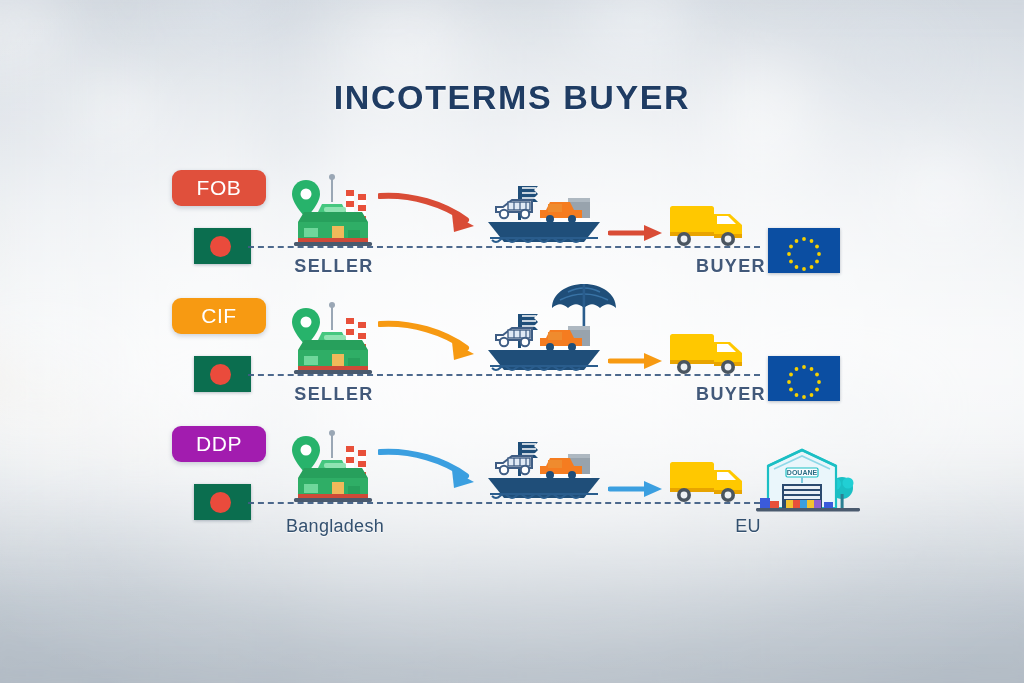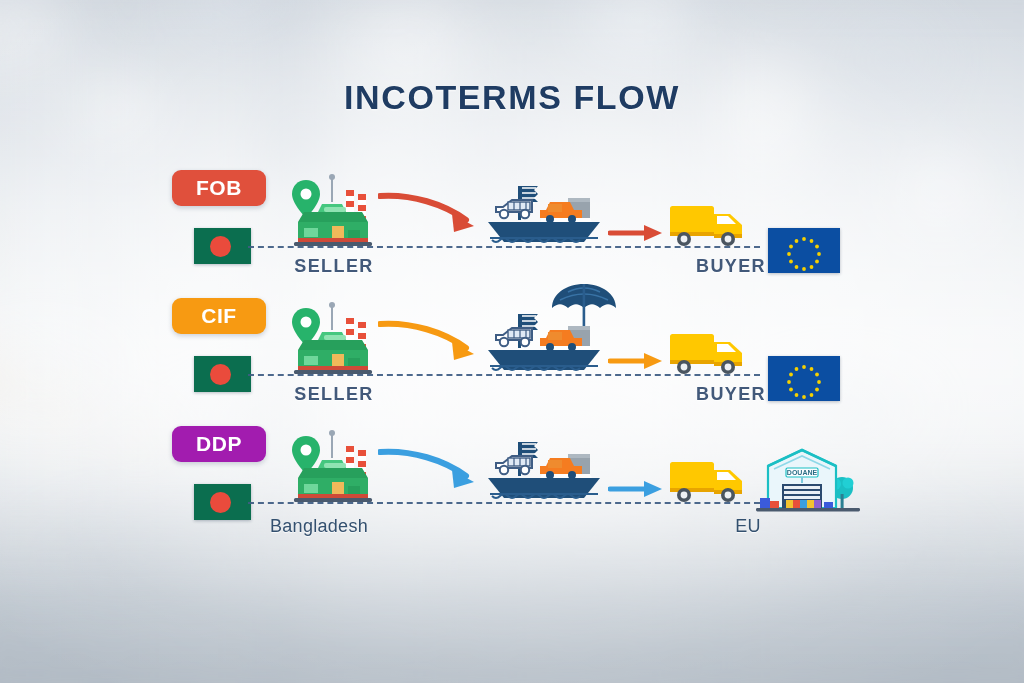--- a/index.html
+++ b/index.html
@@ -142,21 +142,21 @@
     left: 172px;
     top: 10px;
     width: 94px;
     height: 36px;
     border-radius: 9px;
     display: flex;
     align-items: center;
     justify-content: center;
     color: #fff;
     font-size: 21px;
-    font-weight: 700;
+    font-weight: 400;
     letter-spacing: .6px;
     box-shadow: 0 2px 5px rgba(40,60,90,.22);
   }
 
   
   .flag-bd {
     position: absolute;
     left: 194px;
     top: 68px;
     width: 57px;
@@ -234,21 +234,21 @@
 
   <div class="bg-layer bg-base"></div>
   <div class="bg-layer bg-blobs"></div>
   <div class="bg-layer bg-shelves"></div>
   <div class="bg-layer bg-warm"></div>
   <div class="bg-layer bg-floor"></div>
   <div class="bg-wash"></div>
 
   <div class="content">
 
-    <div class="title">INCOTERMS FLOW</div>
+    <div class="title">INCOTERMS BUYER</div>
 
     <div class="row row-fob">
 
       <div class="badge" style="background:#e0503c">FOB</div>
 
       <div class="flag-bd">
           <i></i>
         </div>
 
       <div class="baseline"></div>
@@ -612,18 +612,18 @@
             <rect x="37" y="56" width="7" height="8" fill="#e8503a"></rect>
             <rect x="44" y="56" width="7" height="8" fill="#3b9fe0"></rect>
             <rect x="51" y="56" width="7" height="8" fill="#f2c230"></rect>
             <rect x="58" y="56" width="7" height="8" fill="#8e5fd0"></rect>
             <rect x="68" y="58" width="9" height="6" fill="#3b5bdb"></rect>
           </g>
           <rect x="0" y="64" width="104" height="3.4" rx="1.4" fill="#4a5a6e"></rect>
         </svg>
       </div>
 
-      <div class="cap cap-seller lower" style="left:236px;width:166px">Bangladesh</div>
+      <div class="cap cap-seller lower" style="left:252px;width:166px">Bangladesh</div>
       <div class="cap cap-buyer lower" style="left:688px;width:120px">EU</div>
     </div>
 
   </div>
 </div>
 
 </body></html>

